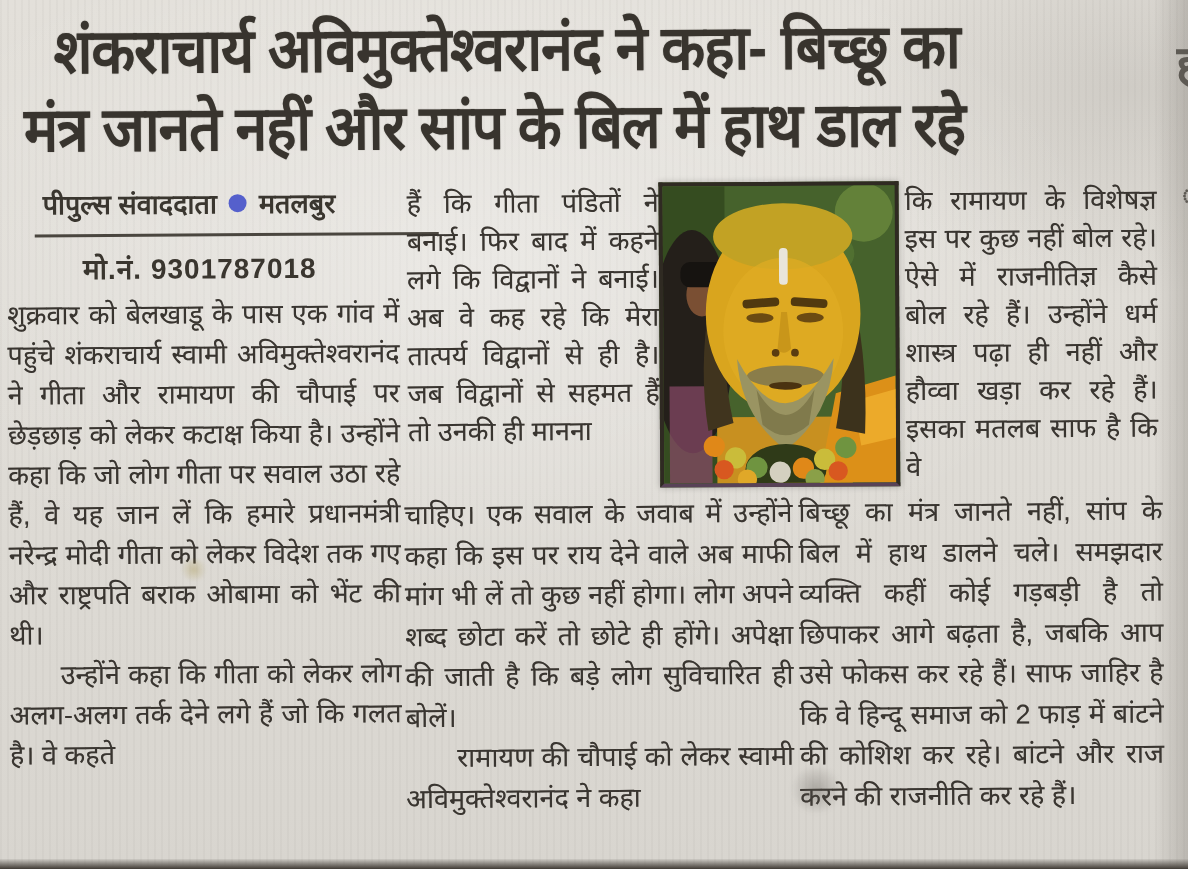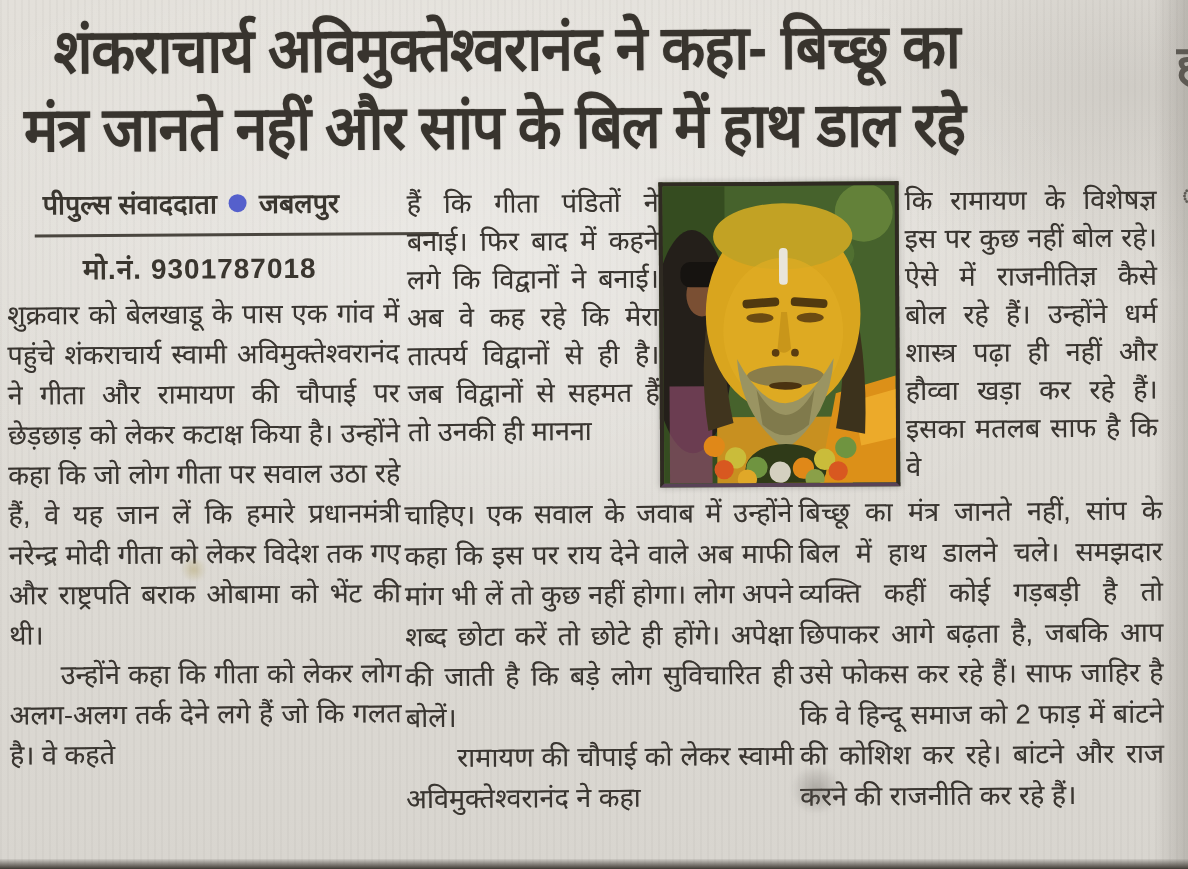--- a/index.html
+++ b/index.html
@@ -66,21 +66,21 @@
 
     <div class="headline">
       <div class="hl hl1">शंकराचार्य अविमुक्तेश्वरानंद ने कहा- बिच्छू का</div>
       <div class="hl hl2">मंत्र जानते नहीं और सांप के बिल में हाथ डाल रहे</div>
     </div>
 
     <div class="byline">
       <div class="byline-row">
         <span>पीपुल्स संवाददाता</span>
         <span class="dot"></span>
-        <span>जबलपुर</span>
+        <span>मतलबुर</span>
       </div>
       <div class="phone">मो.नं. 9301787018</div>
     </div>
 
     <div class="col col1">
       <p>शुक्रवार को बेलखाडू के पास एक गांव में पहुंचे शंकराचार्य स्वामी अविमुक्तेश्वरानंद ने गीता और रामायण की चौपाई पर छेड़छाड़ को लेकर कटाक्ष किया है। उन्होंने कहा कि जो लोग गीता पर सवाल उठा रहे हैं, वे यह जान लें कि हमारे प्रधानमंत्री नरेन्द्र मोदी गीता को लेकर विदेश तक गए और राष्ट्रपति बराक ओबामा को भेंट की थी।</p>
       <p>उन्होंने कहा कि गीता को लेकर लोग अलग-अलग तर्क देने लगे हैं जो कि गलत है। वे कहते</p>
     </div>
 
     <div class="col col2u">

